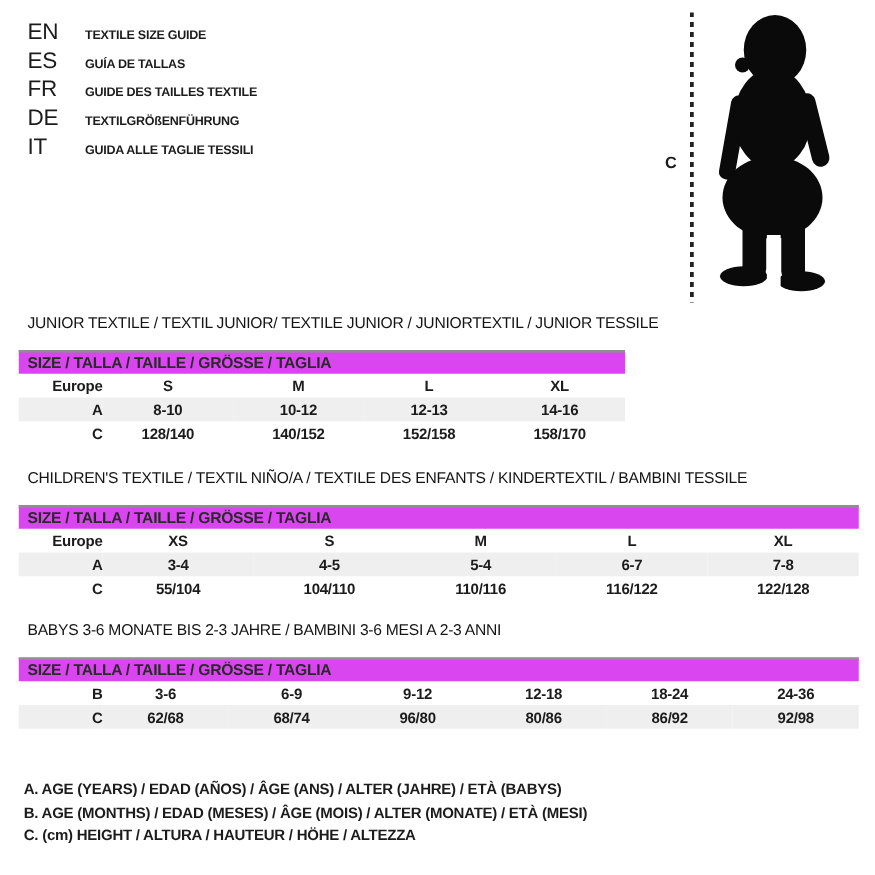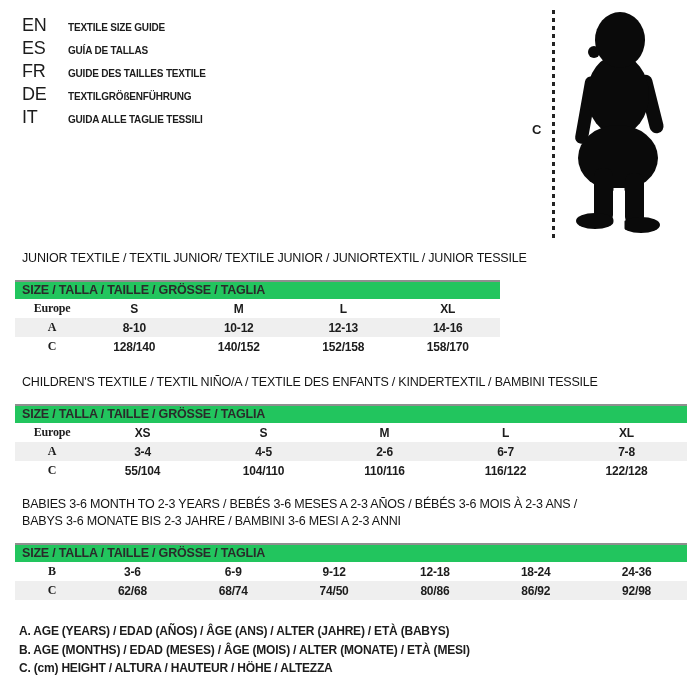--- a/index.html
+++ b/index.html
@@ -31,32 +31,32 @@
   #sec-0{top:250px;width:485px;}
   #sec-1{top:374px;width:672px;}
   #sec-2{top:496px;width:672px;}
 
   .sec-title{
     margin:0 0 0 7px;font-size:12.5px;font-weight:normal;line-height:17px;
     letter-spacing:-0.2px;color:#141414;white-space:nowrap;
   }
   .size-bar{
     margin-top:13px;height:17px;line-height:17px;
-    background:#22c55e;border-top:2px solid #8f8f8f;
+    background:#d946ef;border-top:2px solid #8f8f8f;
     padding-left:7px;font-size:12.5px;font-weight:bold;color:#2a2a2a;
     letter-spacing:-0.2px;
   }
   .size-table{
     width:100%;border-collapse:collapse;table-layout:fixed;
   }
   .size-table td{
     height:19px;font-size:12px;font-weight:bold;letter-spacing:-0.2px;
     text-align:center;vertical-align:middle;padding:0;color:#1c1c1c;
   }
-  .size-table td.lbl{width:60px;text-align:center;padding-left:7px;font-family:Liberation Serif, serif;}
+  .size-table td.lbl{width:60px;text-align:right;padding-left:7px;}
   .size-table tr:nth-child(even){background:#efefef;}
 
   
   .legend{position:absolute;left:19px;top:622px;}
   .legend-line{font-size:12px;font-weight:bold;line-height:18.5px;letter-spacing:-0.2px;white-space:nowrap;}
 </style>
 </head>
 <body>
 
 <div class="lang-block">
@@ -159,55 +159,54 @@
           <td>XS</td>
           <td>S</td>
           <td>M</td>
           <td>L</td>
           <td>XL</td>
         </tr>
         <tr>
           <td class="lbl">A</td>
           <td>3-4</td>
           <td>4-5</td>
-          <td>2-6</td>
+          <td>5-4</td>
           <td>6-7</td>
           <td>7-8</td>
         </tr>
         <tr>
           <td class="lbl">C</td>
           <td>55/104</td>
           <td>104/110</td>
           <td>110/116</td>
           <td>116/122</td>
           <td>122/128</td>
         </tr>
       </tbody>
     </table>
   </section>
 
   <section class="size-section" id="sec-2">
-    <div class="sec-title">BABIES 3-6 MONTH TO 2-3 YEARS / BEBÉS 3-6 MESES A 2-3 AÑOS / BÉBÉS 3-6 MOIS À 2-3 ANS /</div>
     <div class="sec-title">BABYS 3-6 MONATE BIS 2-3 JAHRE / BAMBINI 3-6 MESI A 2-3 ANNI</div>
     <div class="size-bar">SIZE / TALLA / TAILLE / GRÖSSE / TAGLIA</div>
     <table class="size-table">
       <tbody>
         <tr>
           <td class="lbl">B</td>
           <td>3-6</td>
           <td>6-9</td>
           <td>9-12</td>
           <td>12-18</td>
           <td>18-24</td>
           <td>24-36</td>
         </tr>
         <tr>
           <td class="lbl">C</td>
           <td>62/68</td>
           <td>68/74</td>
-          <td>74/50</td>
+          <td>96/80</td>
           <td>80/86</td>
           <td>86/92</td>
           <td>92/98</td>
         </tr>
       </tbody>
     </table>
   </section>
 
 </body></html>

